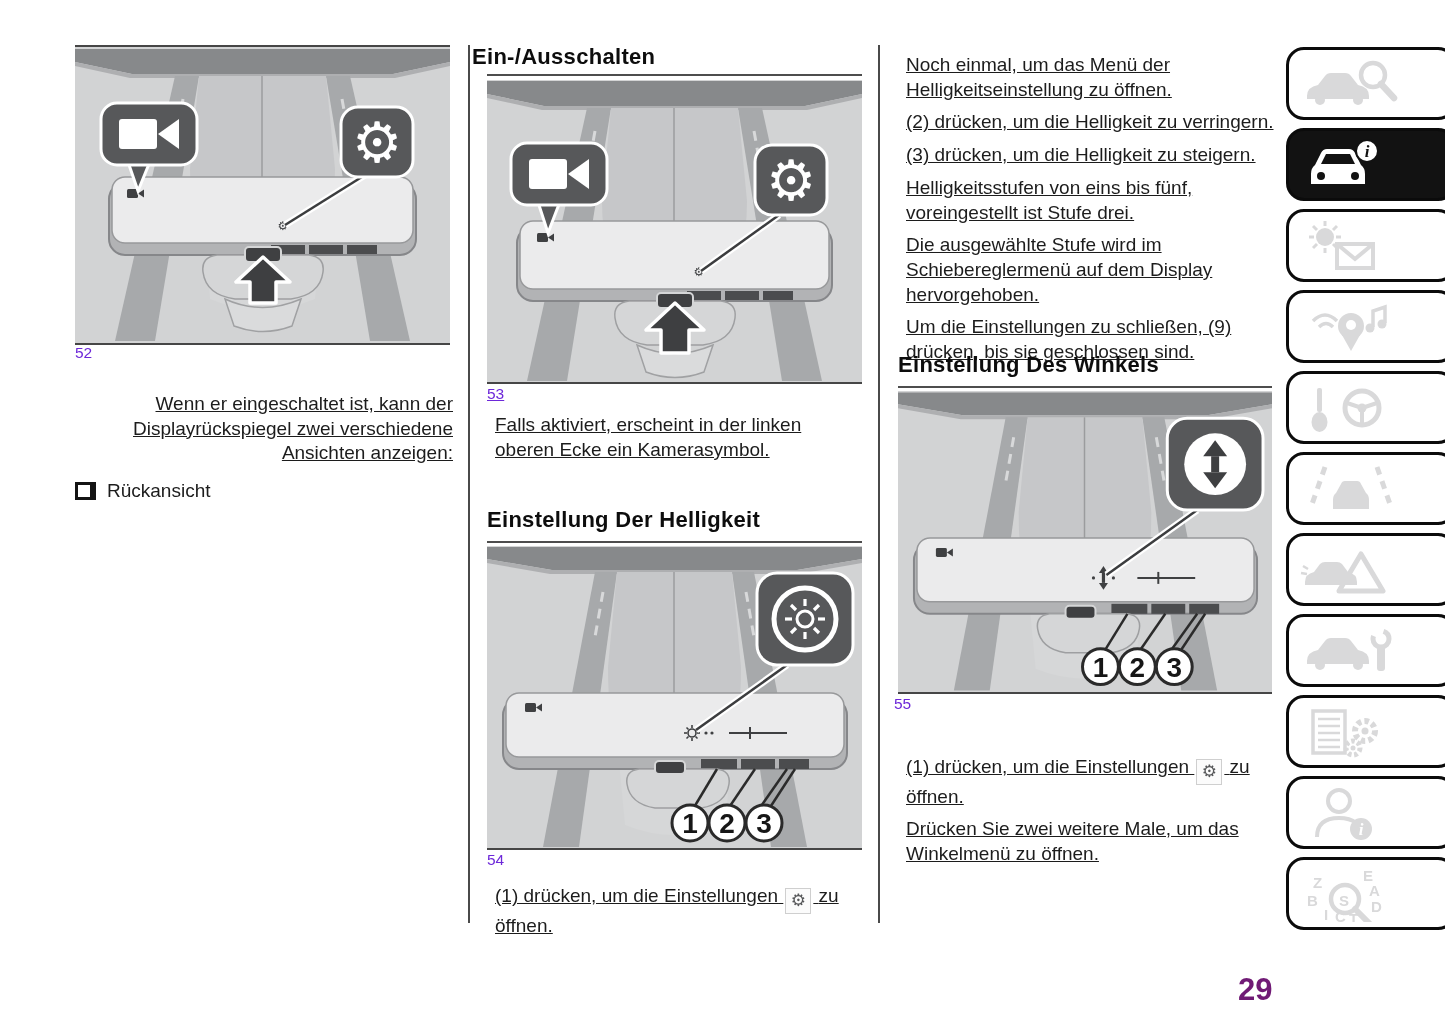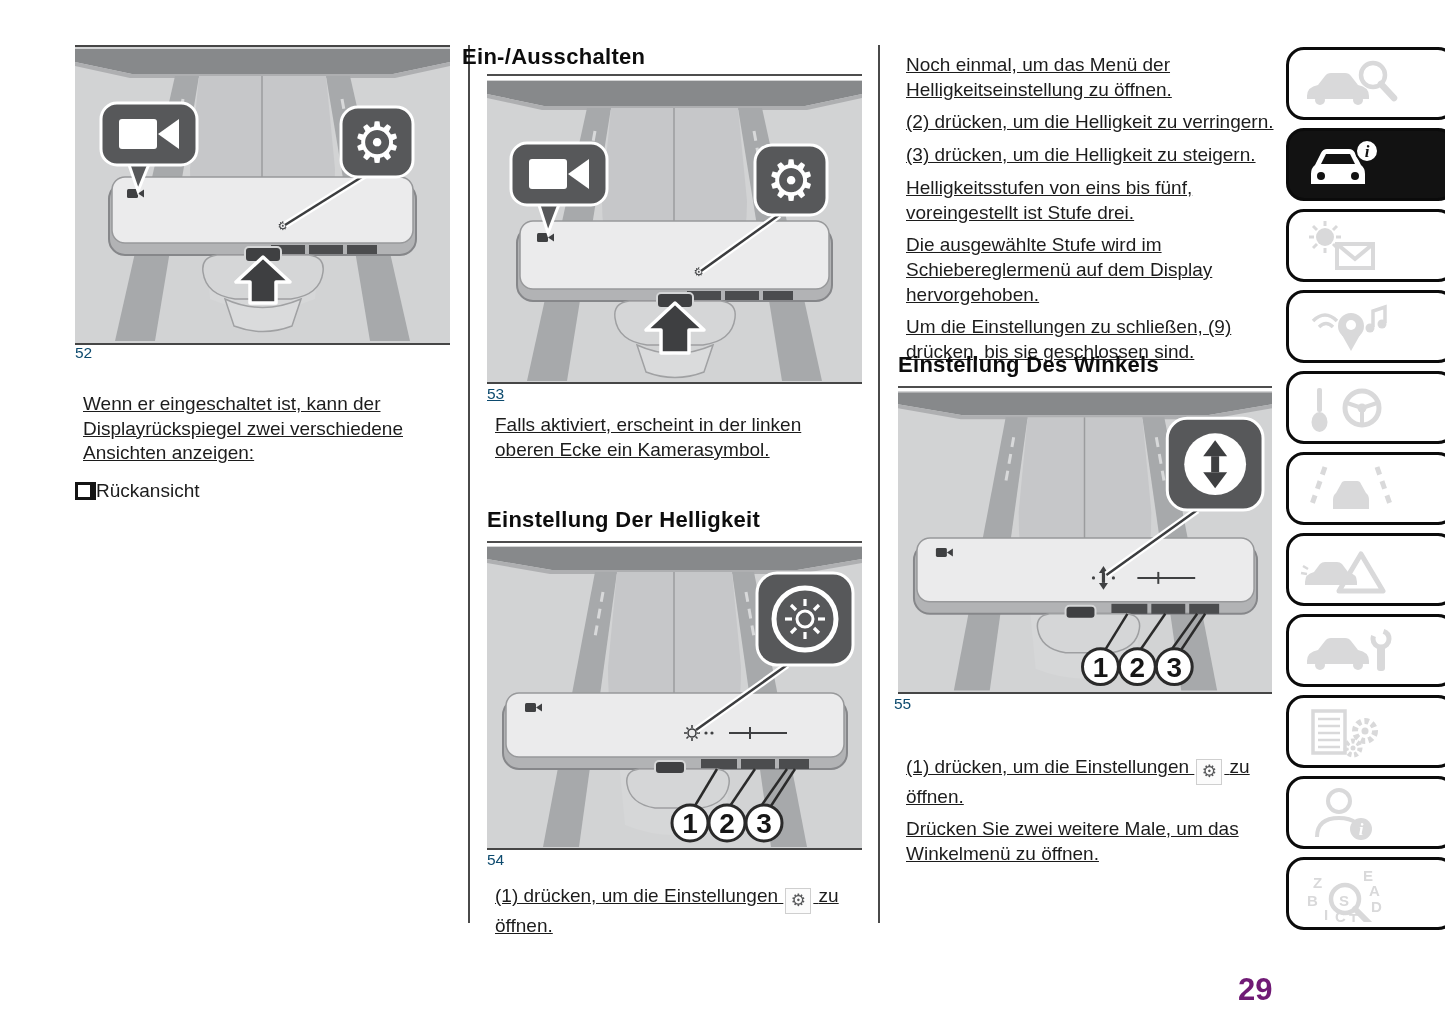--- a/index.html
+++ b/index.html
@@ -7,22 +7,22 @@
         font-family:"Liberation Sans","DejaVu Sans",sans-serif;color:#1a1a1a;}
   .abs{position:absolute;}
   .body-text{font-size:19px;line-height:24.7px;color:#1c1c1c;}
   .body-text p{margin:8px;text-decoration:underline;}
   .heading{font-size:22px;font-weight:bold;letter-spacing:.3px;color:#0d0d0d;white-space:nowrap;}
   .rule{height:2px;background:#4d4d4d;}
   .vdivider{width:2px;background:#4a4a4a;}
   .figure{background:#d3d4d5;border-bottom:2px solid #464646;overflow:hidden;}
   .figure.topline{border-top:2px solid #464646;}
   .figure svg{display:block;width:100%;height:100%;}
-  .fig-caption{font-size:15.5px;color:#0c4a6e;}
-  .bullet-row{display:flex;margin-top:13px;}
+  .fig-caption{font-size:15.5px;color:#6d28d9;}
+  .bullet-row{display:flex;gap:11px;margin-top:13px;}
   .bullet-sq{flex:none;width:12px;height:12px;margin-top:3px;border:3px solid #141414;border-right-width:6px;background:#fff;}
   .gear-chip{display:inline-flex;align-items:center;justify-content:center;width:24px;height:24px;
              border:1px solid #cfcfcf;background:#fbfbfb;color:#57585a;font-size:17px;line-height:1;
              vertical-align:-4px;margin:0 2px;}
   .sidebar{position:absolute;left:1286px;top:47px;width:172px;}
   .sb-btn{--bg:#ffffff;position:relative;width:170px;height:73px;margin-bottom:8px;border:3px solid #0b0b0b;
           border-radius:18px;background:var(--bg);color:#d9d9da;box-sizing:border-box;}
   .sb-btn.active{--bg:#121212;background:var(--bg);color:#ffffff;}
   .sb-btn svg{position:absolute;left:10px;top:6px;width:104px;height:56px;}
   .page-number{font-size:31px;font-weight:bold;color:#701a75;}
@@ -72,31 +72,31 @@
       <g>
         <line x1="290" y1="126" x2="210" y2="176" stroke="#ffffff" stroke-width="7"></line>
         <line x1="290" y1="126" x2="210" y2="176" stroke="#3c3d3f" stroke-width="2.5"></line>
         <rect x="266" y="58" width="72" height="70" rx="17" fill="#57585a" stroke="#ffffff" stroke-width="3"></rect>
         <text x="302" y="113" font-size="56" fill="#ffffff" text-anchor="middle">⚙</text>
       </g>
     </svg>
   </div>
   <div class="abs fig-caption" style="left:75px;top:344px;">52</div>
 
-  <div class="abs body-text" style="left:75px;top:384px;width:386px;">
+  <div class="abs body-text" style="left:75px;top:384px;width:386px;text-align:right;">
     <p>Wenn er eingeschaltet ist, kann der Displayrückspiegel zwei verschiedene Ansichten anzeigen:</p>
     <div class="bullet-row">
       <span class="bullet-sq"></span>
       <span>Rückansicht</span>
     </div>
   </div>
 
   <div class="abs vdivider" style="left:468px;top:45px;height:878px;"></div>
 
-  <div class="abs heading" style="left:462px;top:44px;">Ein-/Ausschalten</div>
+  <div class="abs heading" style="left:472px;top:44px;">Ein-/Ausschalten</div>
   <div class="abs rule" style="left:487px;top:74px;width:375px;"></div>
 
   <div class="abs figure" style="left:487px;top:80px;width:375px;height:302px;">
     <svg viewBox="0 0 375 300">
       <rect x="0" y="0" width="375" height="300" fill="#d2d3d4"></rect>
       <polygon points="0,0 375,0 375,13 318,25 57,25 0,13" fill="#87898b"></polygon>
       <polygon points="0,13 57,25 318,25 375,13 375,17 320,29 55,29 0,17" fill="#aeafb1"></polygon>
       <polygon points="100,27 124,27 80,300 40,300" fill="#a7a9ab"></polygon>
       <polygon points="251,27 275,27 335,300 295,300" fill="#a7a9ab"></polygon>
       <line x1="108" y1="50" x2="100" y2="95" stroke="#d8d9da" stroke-width="3" stroke-dasharray="10 7"></line>

